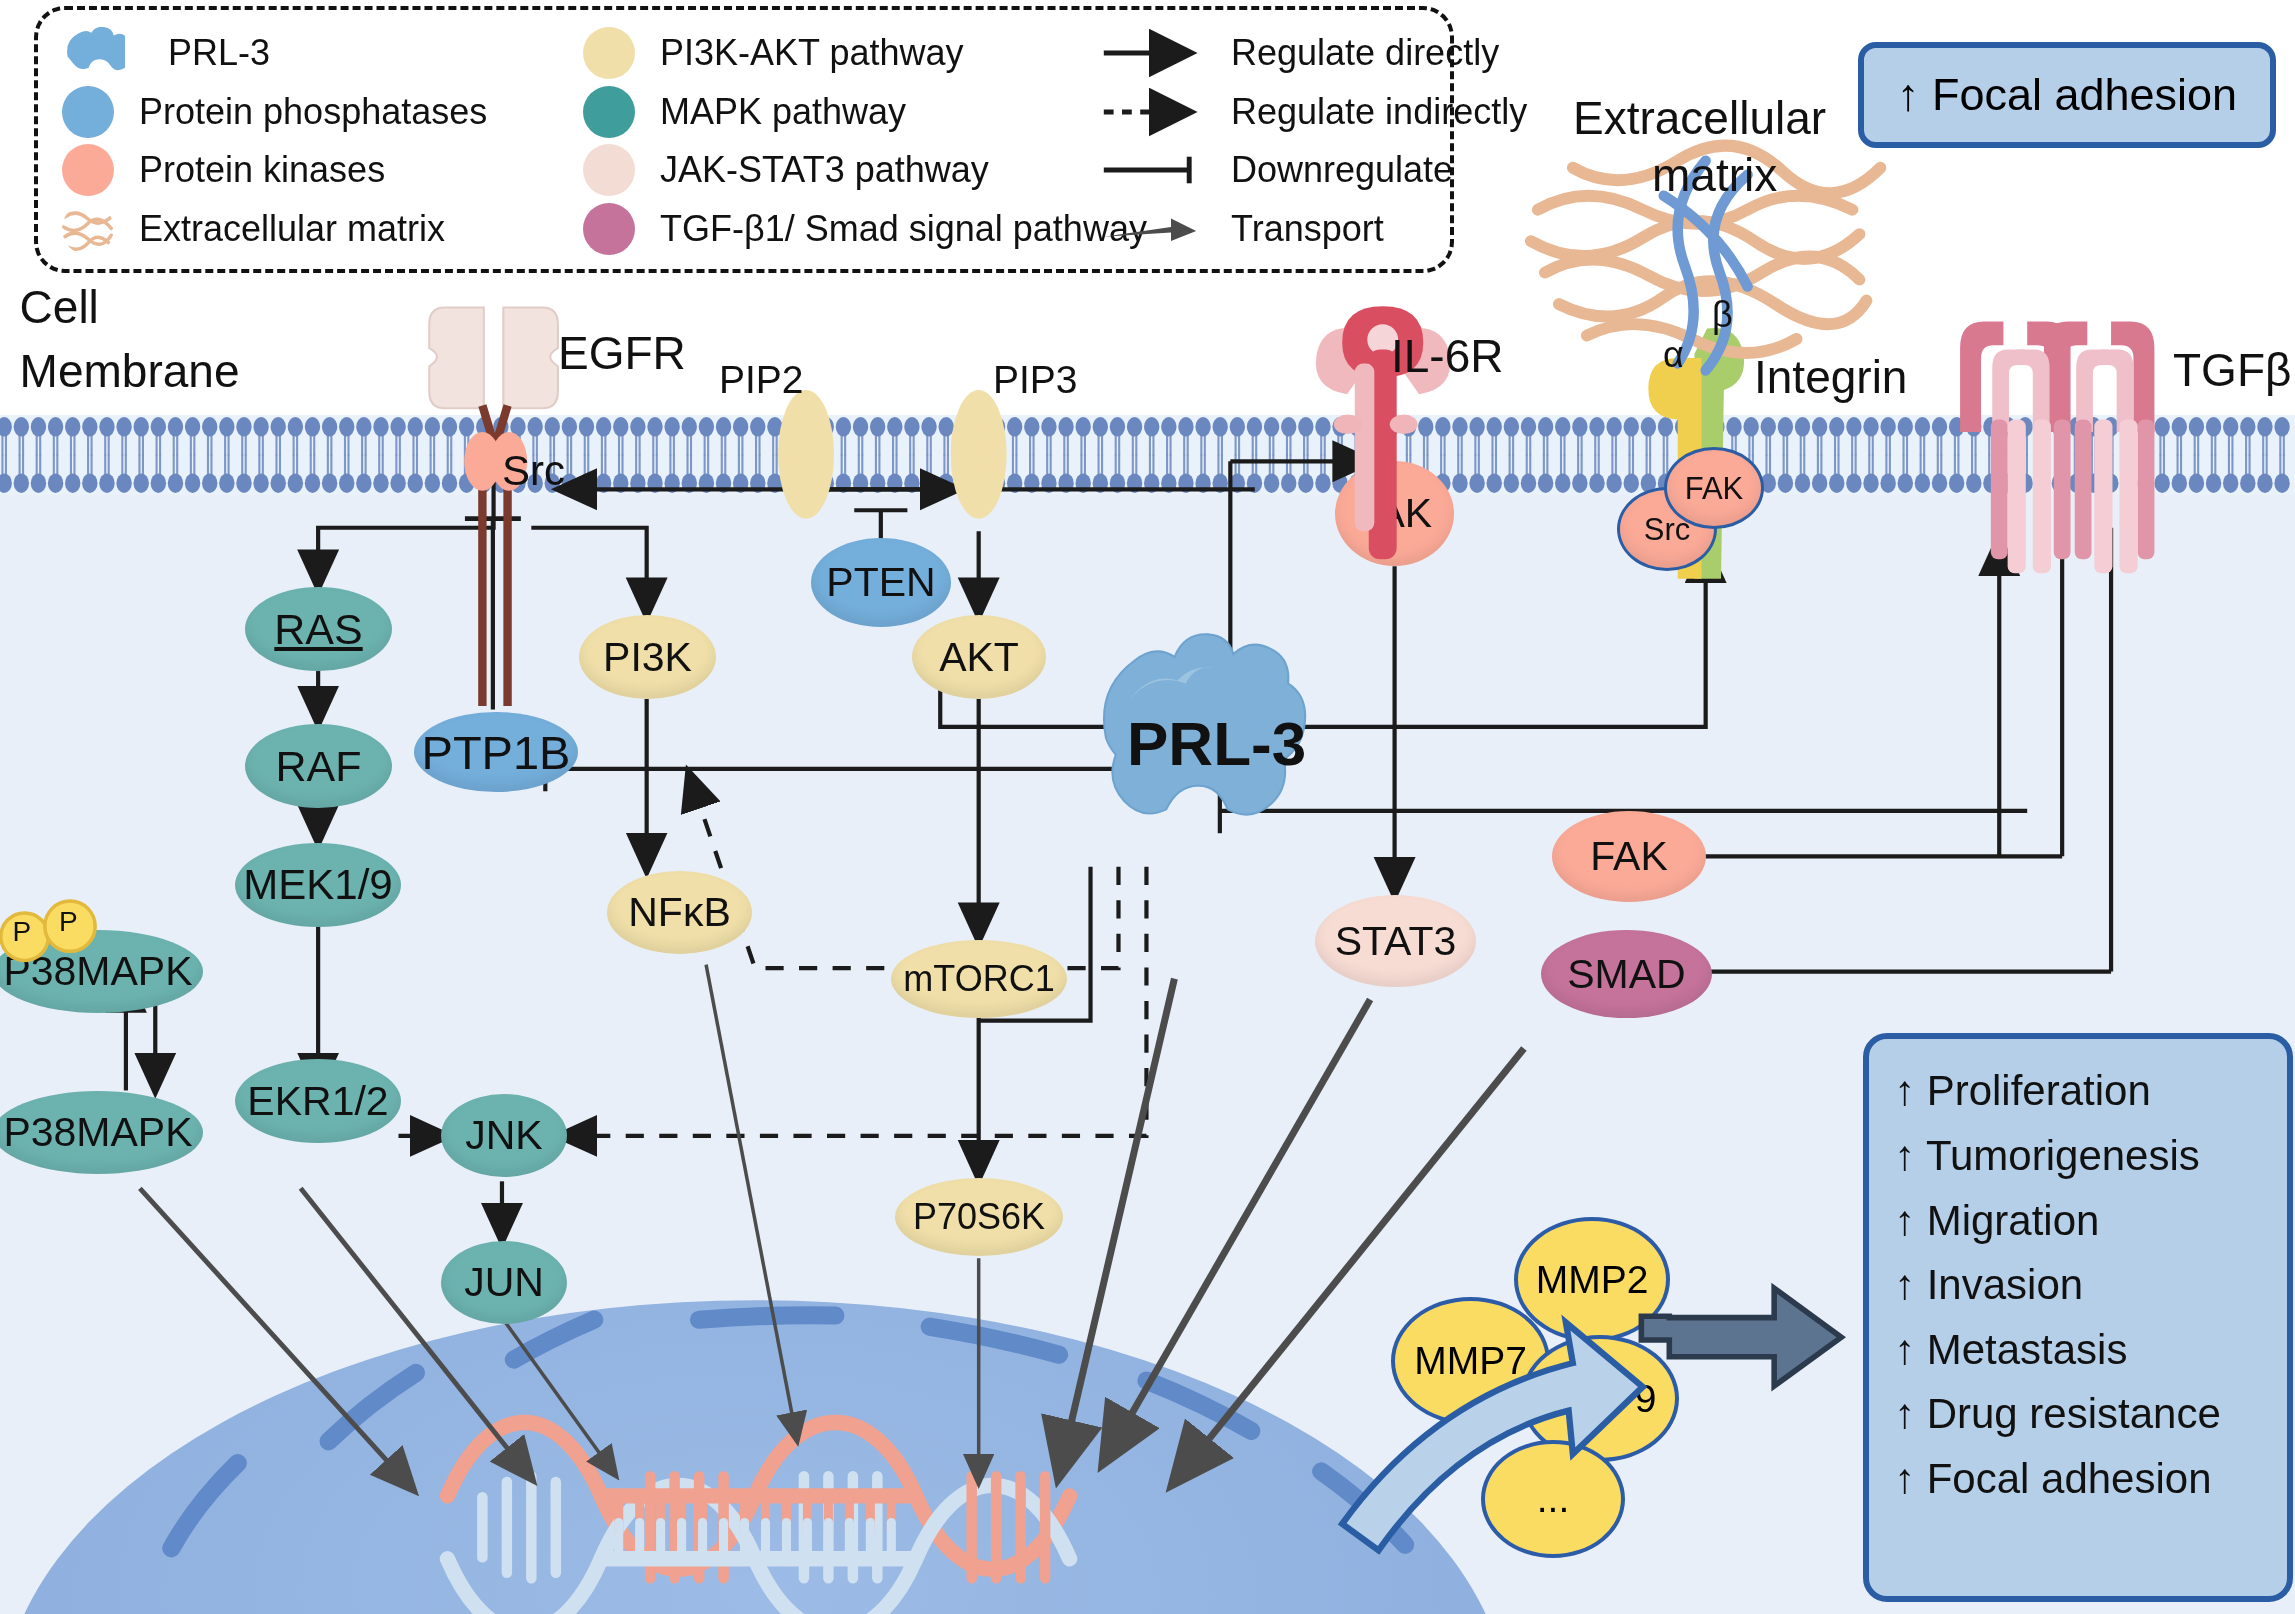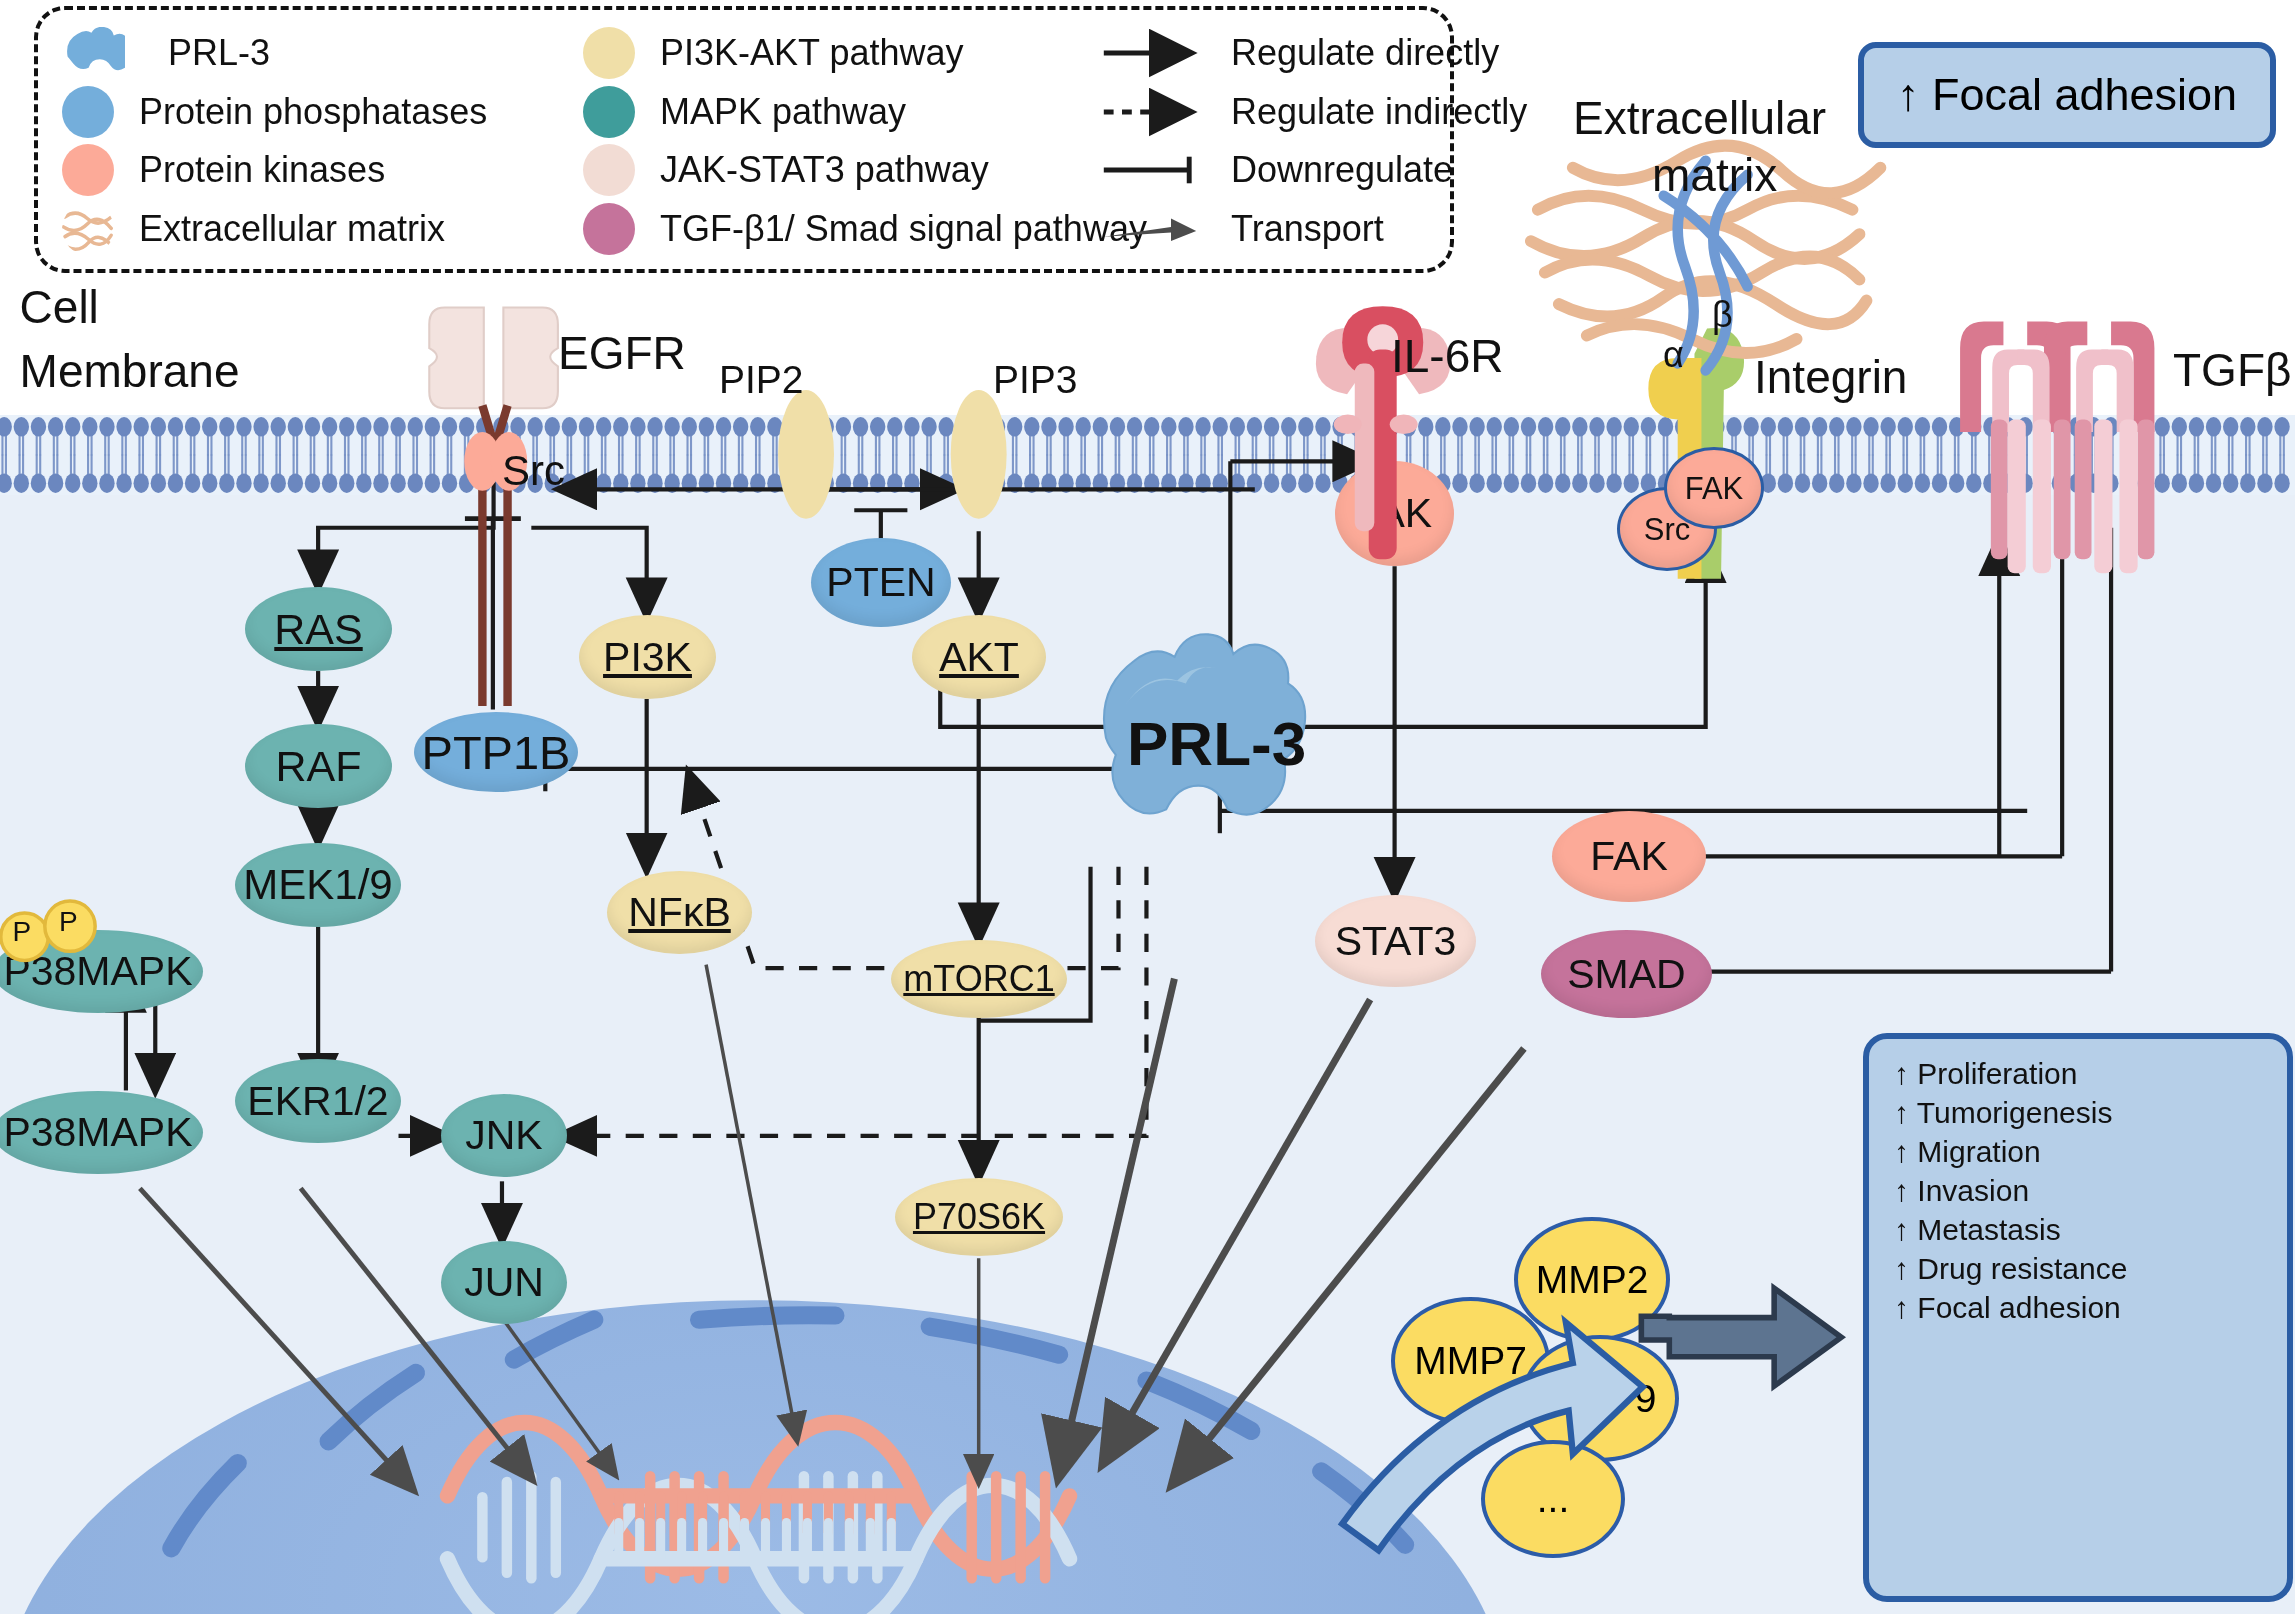--- a/index.html
+++ b/index.html
@@ -20,38 +20,38 @@
   
   .memb{position:absolute;left:0;top:415px;width:2295px;height:80px;z-index:5;}
 
   
   .node{position:absolute;display:flex;align-items:center;justify-content:center;
         border-radius:50%;color:#111;text-align:center;z-index:20;
         box-shadow:inset 0 -7px 12.6px rgba(0,0,0,.08);}
   .node span{line-height:1;}
 
   .mapk{background:#6cb3b0;}
-  .pi3k{background:#f0dfa8;text-decoration:underline;}
+  .pi3k{background:#f0dfa8;}
   .phos{background:#74aedb;}
   .kin{background:#fcaa98;}
   .jak3{background:#f7dcd4;}
   .smadc{background:#c5739b;}
 
   .mmp{position:absolute;display:flex;align-items:center;justify-content:center;
        background:#fbdc62;border:4.9px solid #2c5ca8;border-radius:50%;z-index:22;}
 
   
   .lbl{position:absolute;color:#111;z-index:30;white-space:nowrap;}
 
   
   .obox{position:absolute;background:#b6cfe8;border:6.3px solid #2b5da4;border-radius:24px;z-index:35;}
   .obox-sm{position:absolute;background:#b6cfe8;border:6.3px solid #2b5da4;border-radius:18px;z-index:45;
            display:flex;align-items:center;justify-content:center;}
   .olist{position:absolute;left:25px;top:15.4px;}
-  .oitem{font-size:30px;color:#111;line-height:1.30;white-space:nowrap;}
+  .oitem{font-size:42px;color:#111;line-height:1.30;white-space:nowrap;margin-top:10px;}
 
   svg.ov{position:absolute;left:0;top:0;width:2295px;height:1614px;pointer-events:none;}
   #arrows{z-index:12;}
   #front{z-index:26;}
   #nuc{z-index:8;}
 </style>
 </head>
 <body>
 
 <div id="stage">

